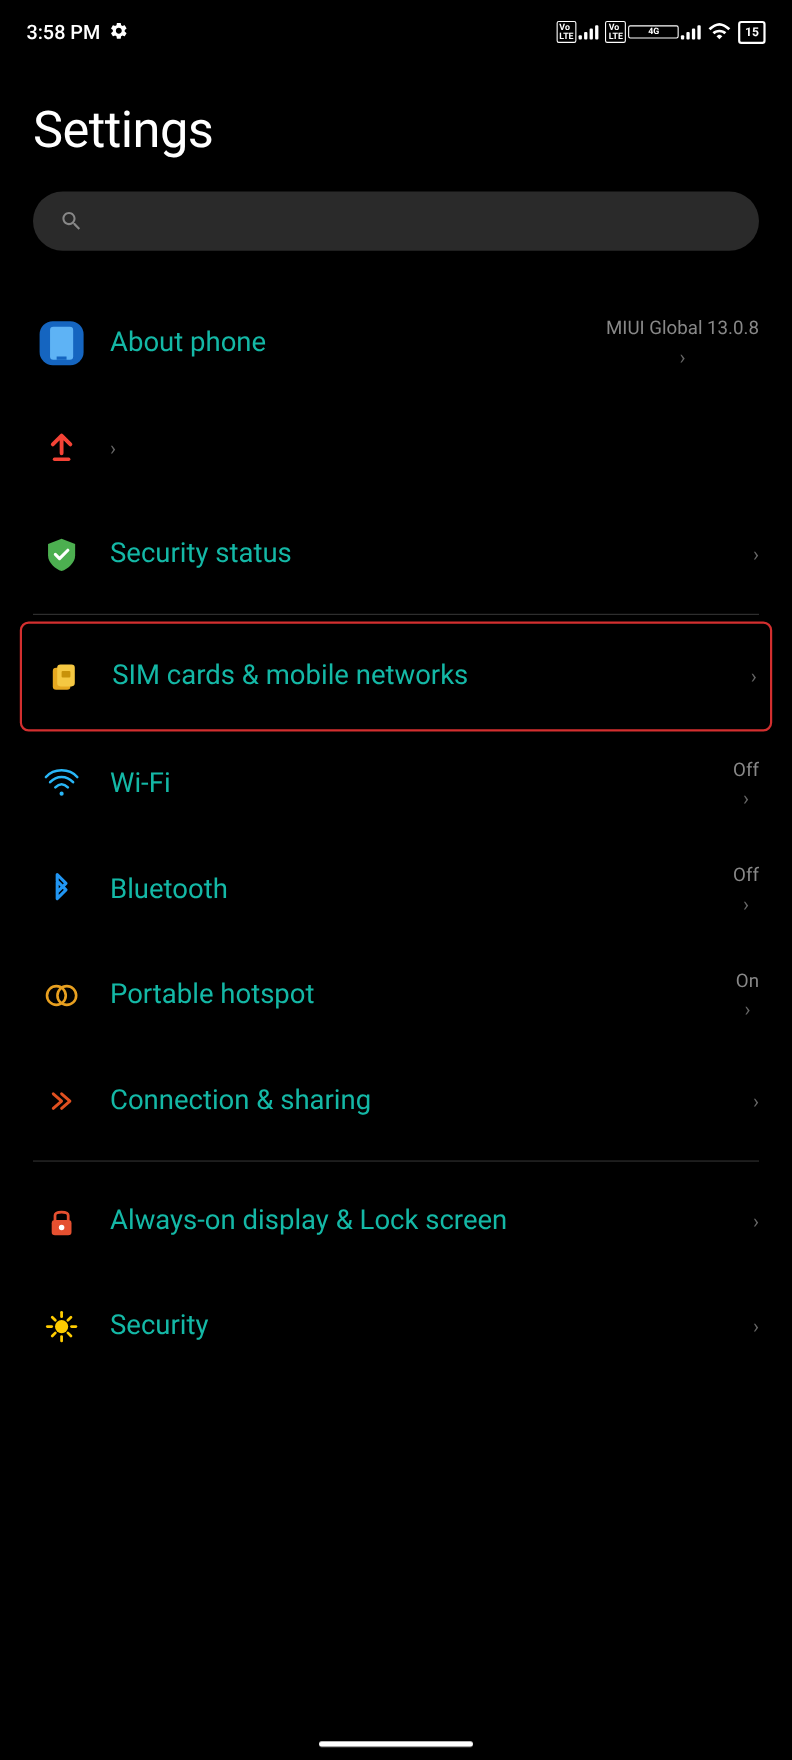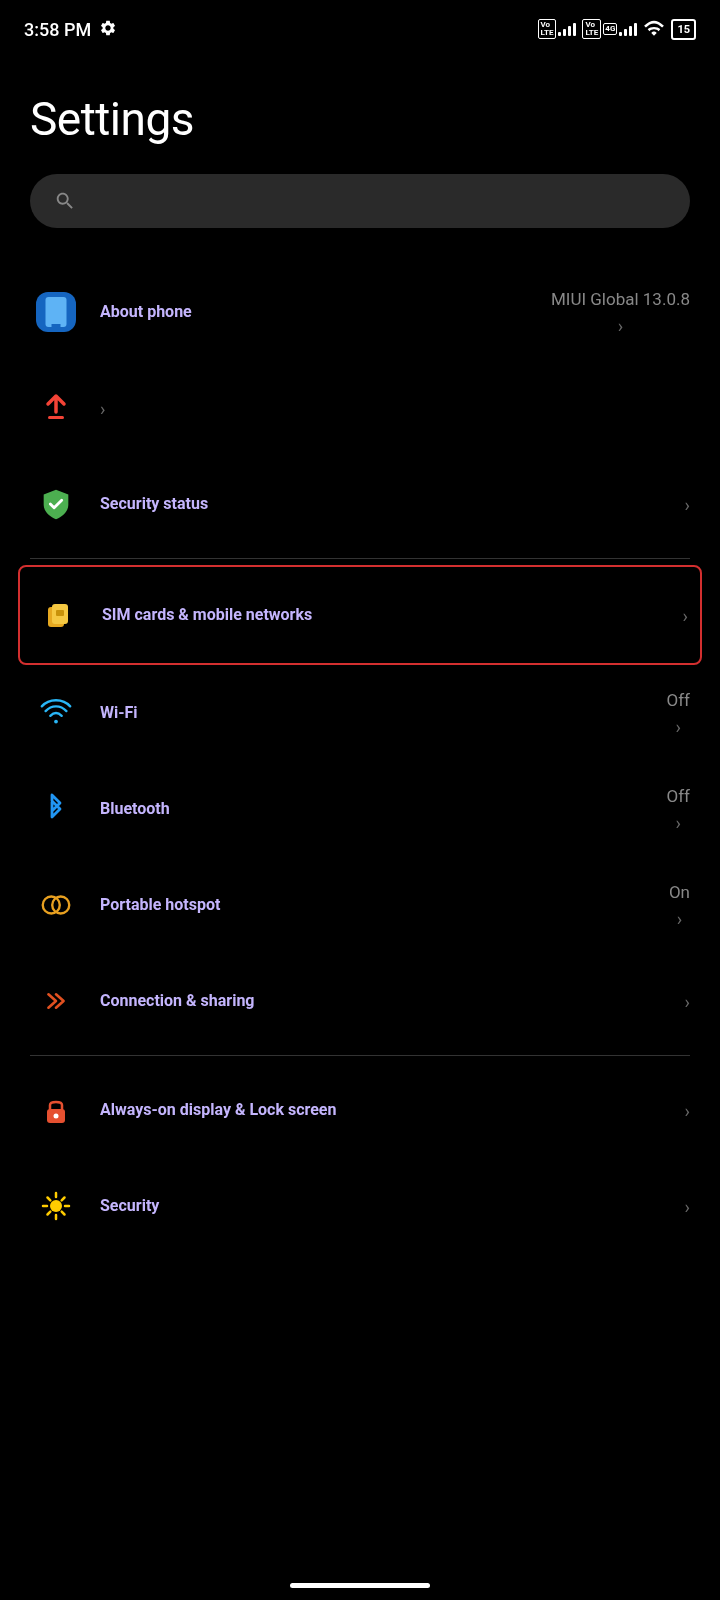--- a/index.html
+++ b/index.html
@@ -69,21 +69,21 @@
       border-radius: 1px;
     }
 
     .fourgbadge {
       background: transparent;
       border: 1.5px solid #fff;
       border-radius: 2px;
       font-size: 8px;
       font-weight: 700;
       color: #fff;
-      padding: 1px 1px;
+      padding: 1px 17px;
       line-height: 1;
     }
 
     .battery-container {
       display: flex;
       align-items: center;
       border: 2px solid #fff;
       border-radius: 3px;
       padding: 2px 4px;
       position: relative;
@@ -162,23 +162,23 @@
     .item-icon svg {
       width: 36px;
       height: 36px;
     }
 
     .item-content {
       flex: 1;
     }
 
     .item-label {
-      font-size: 16px;
-      font-weight: 700;
-      color: #c4b5fd;
+      font-size: 25px;
+      font-weight: 400;
+      color: #14b8a6;
       line-height: 1.3;
     }
 
     .item-value {
       font-size: 17px;
       color: #888;
     }
 
     .item-right {
       display: flex;

